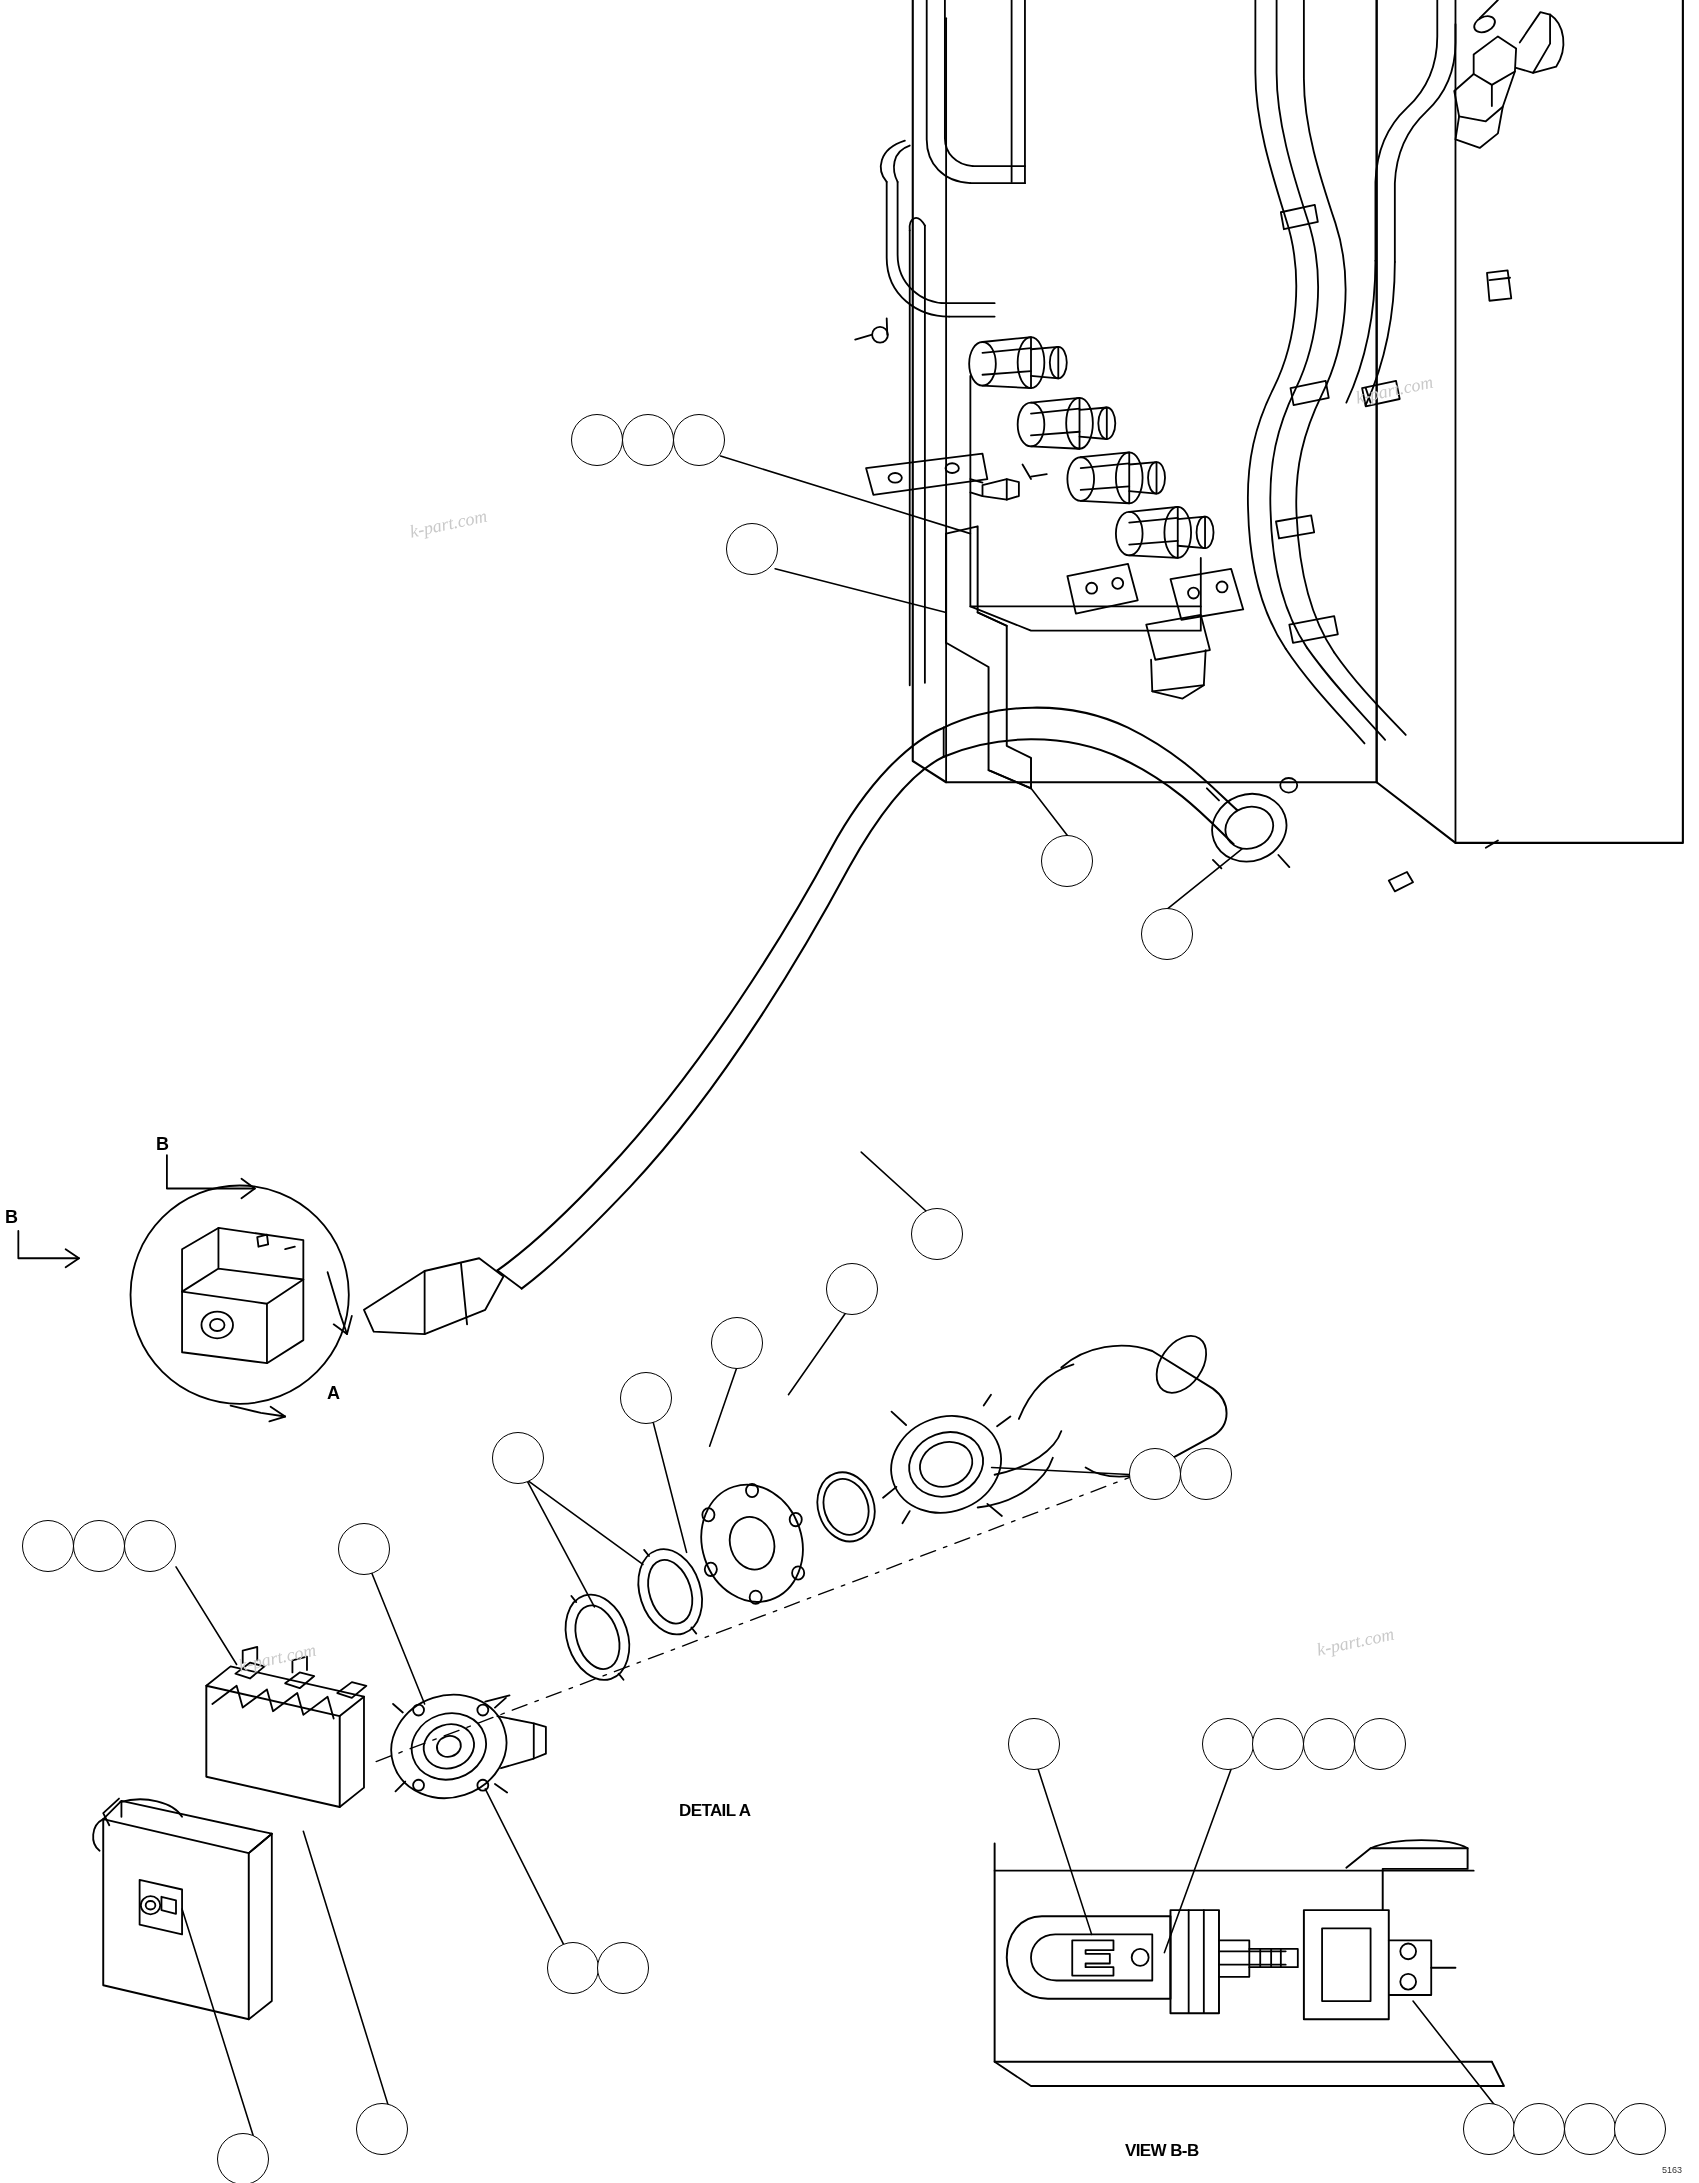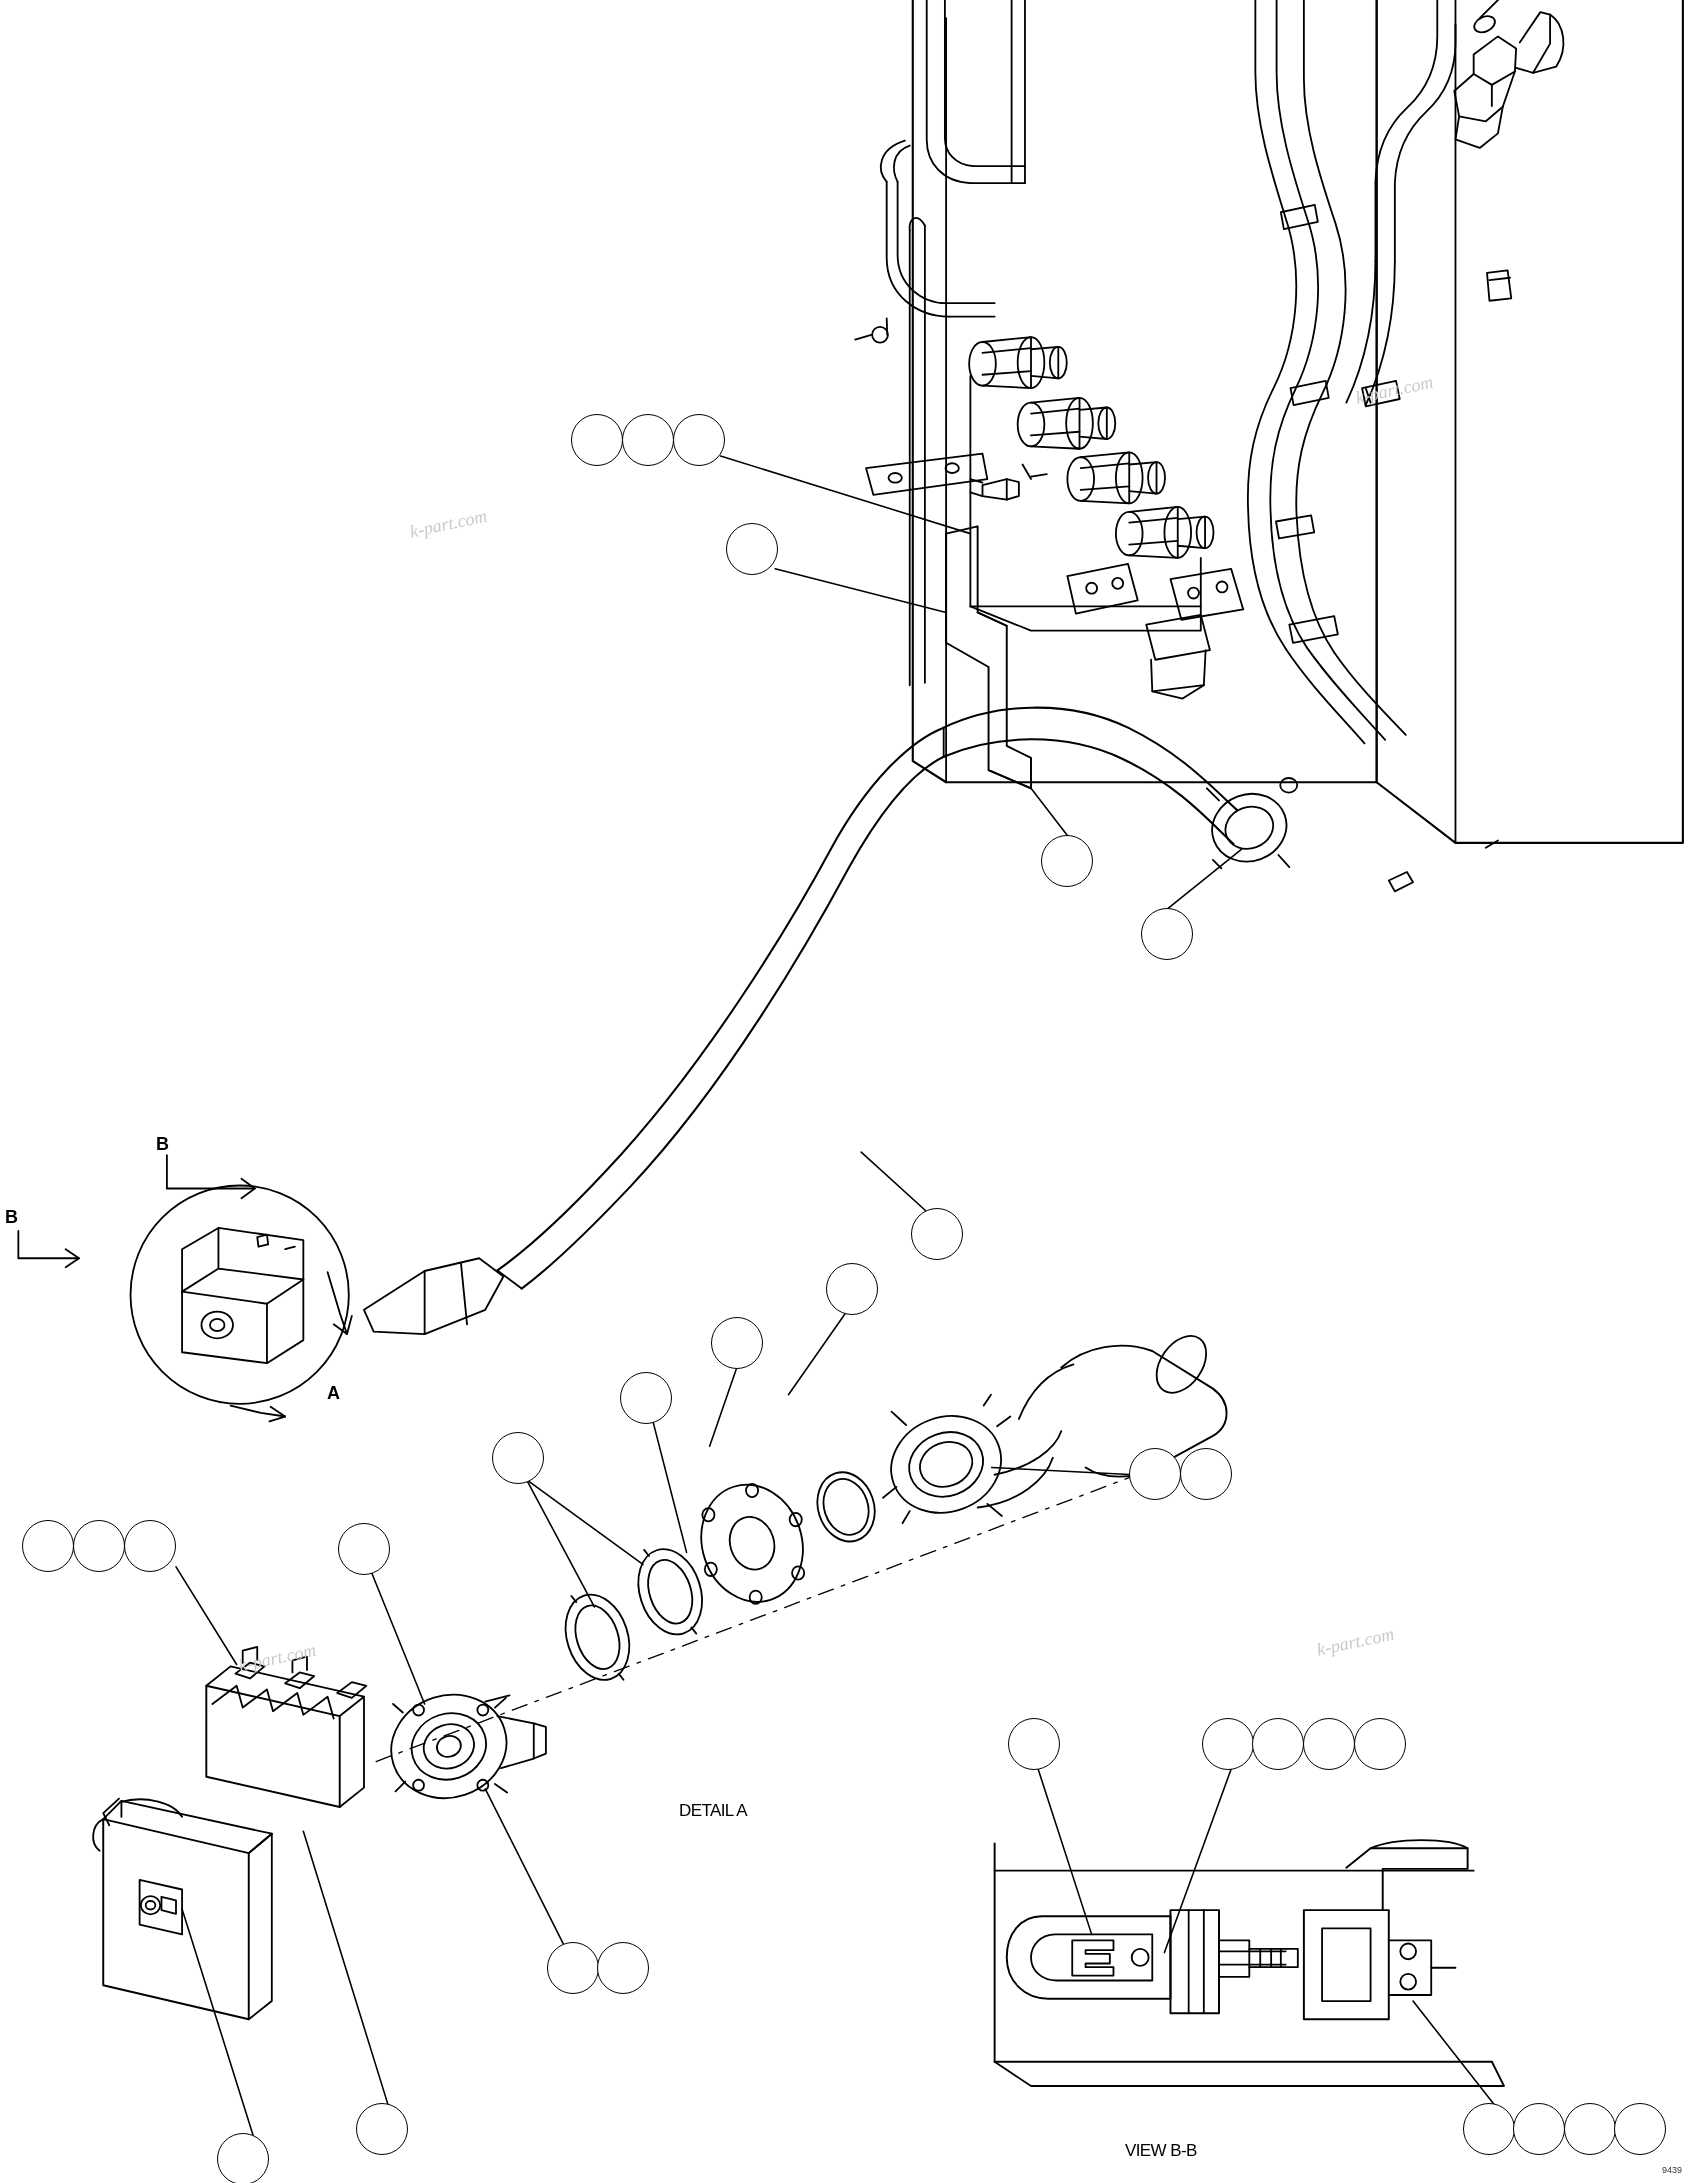--- a/index.html
+++ b/index.html
@@ -44,21 +44,21 @@
     font-style: italic;
     color: #c9c9c9;
     font-size: 18px;
     white-space: nowrap;
     transform: rotate(-12deg);
     transform-origin: left top;
   }
   .caption {
     position: absolute;
     font-family: "Liberation Sans", sans-serif;
-    font-weight: normal;
+    font-weight: bold;
     font-size: 17px;
     letter-spacing: -0.6px;
     color: #000;
     white-space: nowrap;
   }
   .sheetcode {
     position: absolute;
     font-family: "Liberation Sans", sans-serif;
     font-size: 9px;
     color: #333;
@@ -446,15 +446,15 @@
       <div class="lbl" style="left: 4.9px; top: 1207px; font-size: 18px;">B</div>
       <div class="lbl" style="left: 327px; top: 1383px; font-size: 18px;">A</div>
     </div>
   <div id="watermarks">
       <div class="wm" style="left: 408px; top: 522px;">k-part.com</div>
       <div class="wm" style="left: 1354px; top: 388px;">k-part.com</div>
       <div class="wm" style="left: 237px; top: 1656px;">k-part.com</div>
       <div class="wm" style="left: 1315px; top: 1640px;">k-part.com</div>
     </div>
 
-  <div class="sheetcode" style="left:1662px; top:2165px;">9439</div>
+  <div class="sheetcode" style="left:1662px; top:2165px;">5163</div>
 </div>
 
 
 </body></html>

